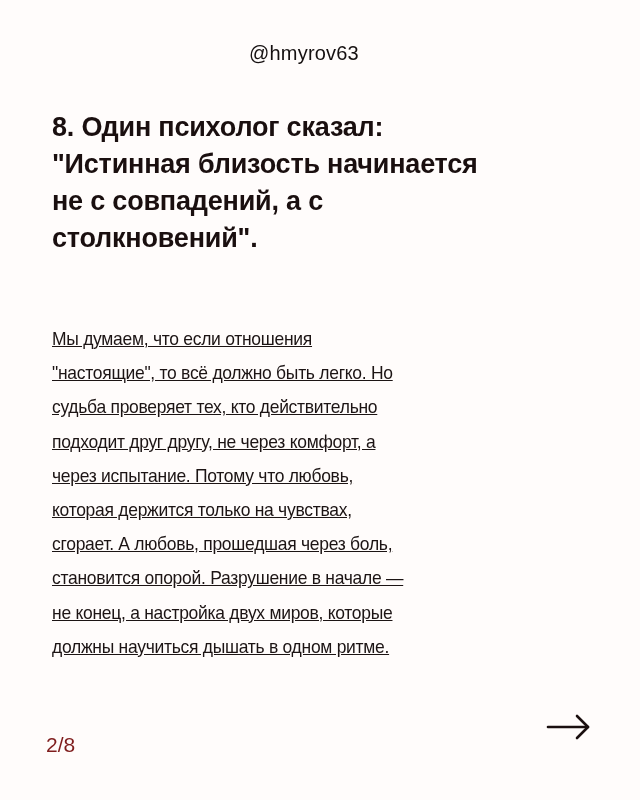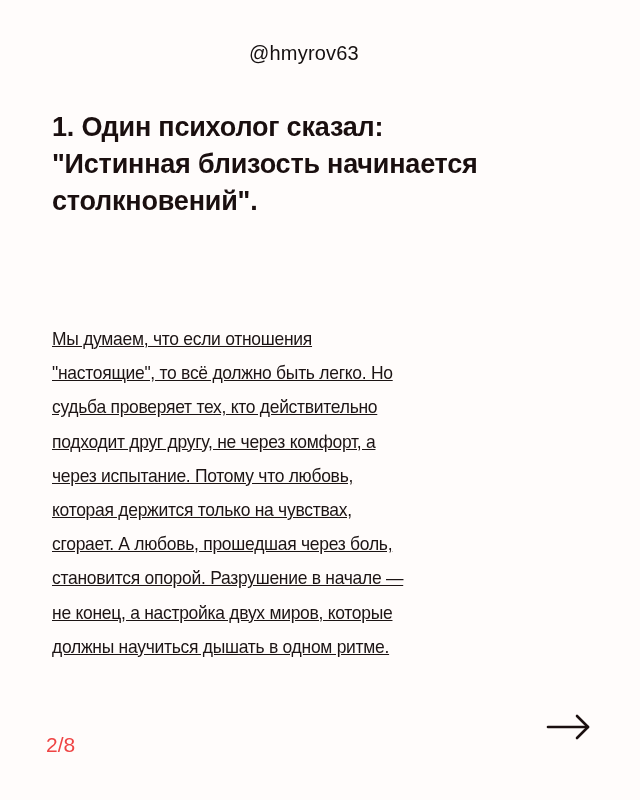--- a/index.html
+++ b/index.html
@@ -52,39 +52,40 @@
       display: block;
       white-space: nowrap;
       transform: scaleX(0.92);
       transform-origin: left center;
     }
     .page-indicator {
       position: absolute;
       top: 733px;
       left: 46px;
       font-size: 21px;
-      color: #ef4444;
+      color: #7f1d1d;
     }
     .next-arrow {
       position: absolute;
       top: 712px;
       left: 546px;
       width: 46px;
       height: 30px;
       cursor: pointer;
     }
   </style>
 </head>
 <body>
 
 <div class="handle">@hmyrov63</div>
 
 <div class="headline">
-  <span class="line">1. Один психолог сказал:</span>
+  <span class="line">8. Один психолог сказал:</span>
   <span class="line">"Истинная близость начинается</span>
+  <span class="line">не с совпадений, а с</span>
   <span class="line">столкновений".</span>
 </div>
 
 <div class="body-text">
   <span class="line">Мы думаем, что если отношения</span>
   <span class="line">"настоящие", то всё должно быть легко. Но</span>
   <span class="line">судьба проверяет тех, кто действительно</span>
   <span class="line">подходит друг другу, не через комфорт, а</span>
   <span class="line">через испытание. Потому что любовь,</span>
   <span class="line">которая держится только на чувствах,</span>

